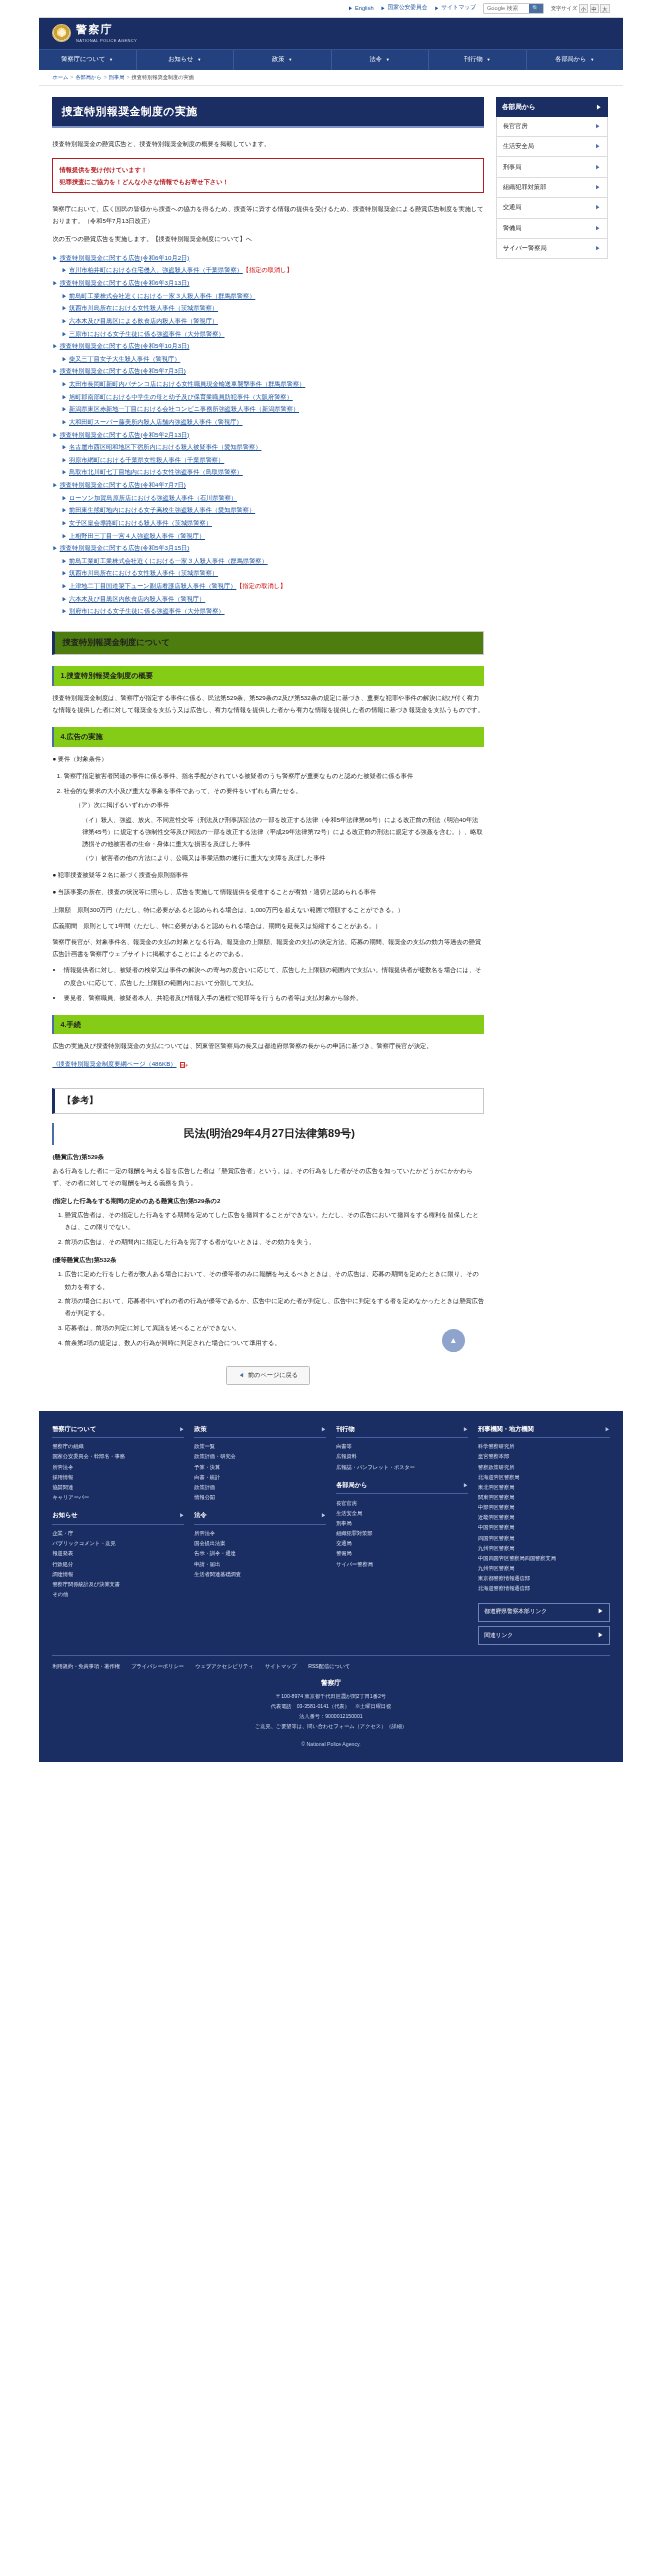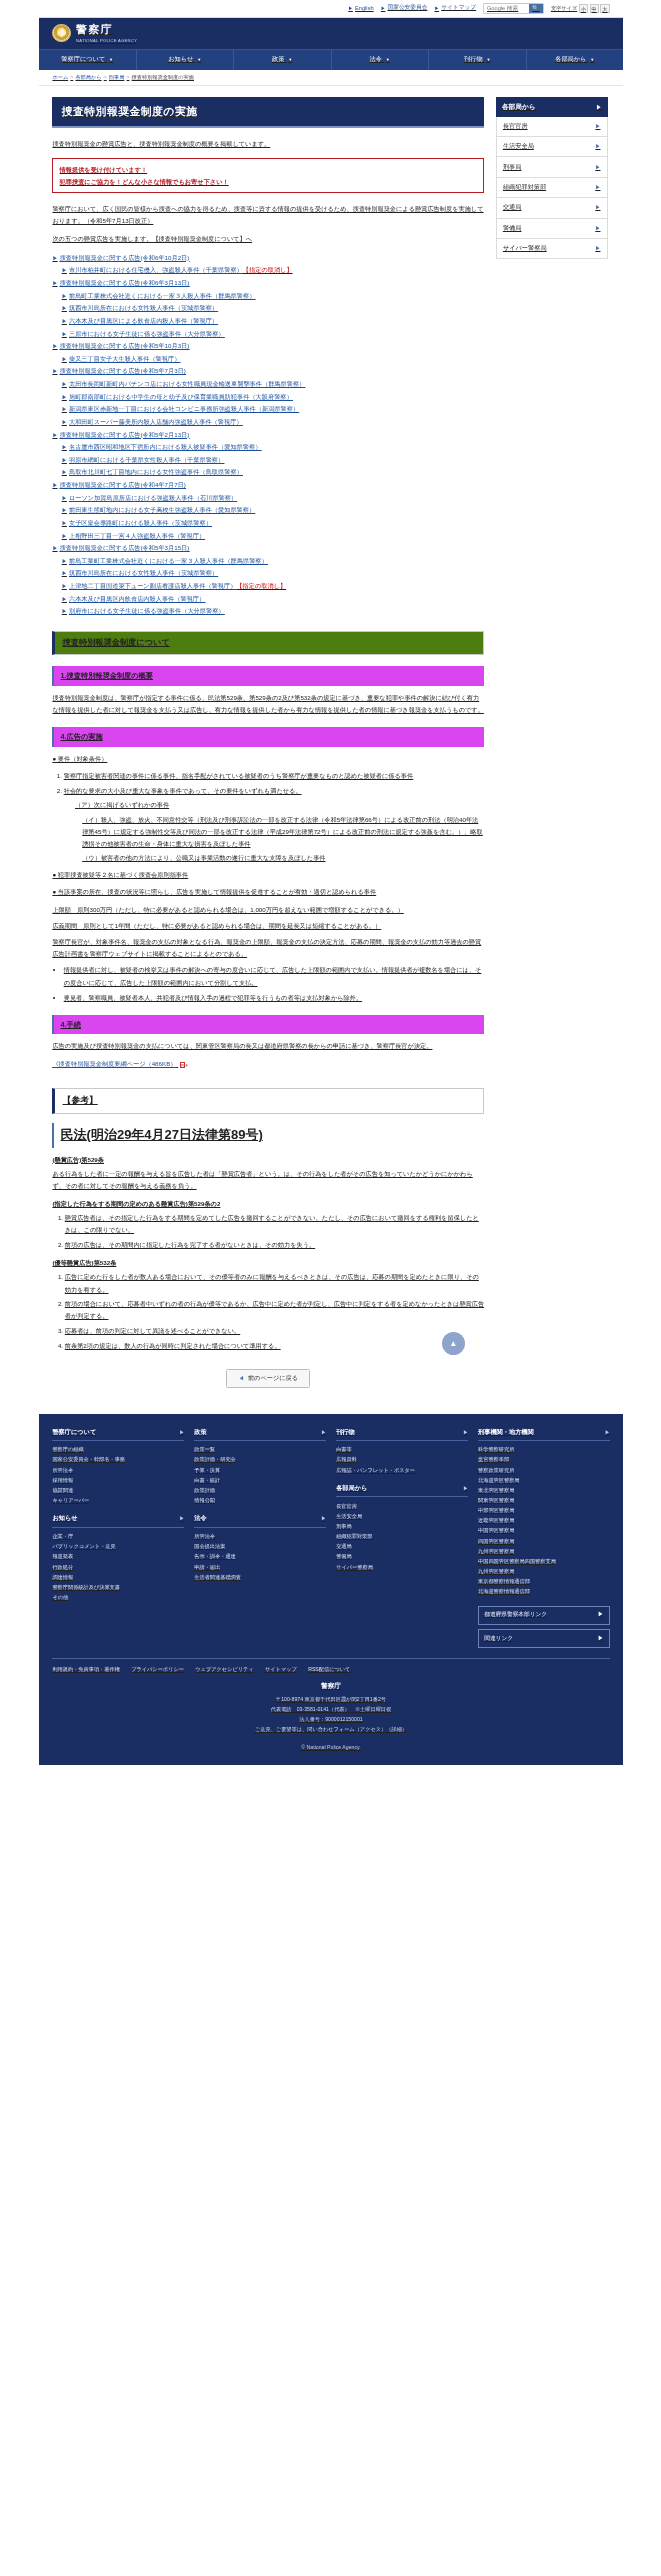--- a/index.html
+++ b/index.html
@@ -7,21 +7,21 @@
   html, body { margin:0; padding:0; }
   body {
     width: 662px;
     font-family: "Liberation Sans", sans-serif;
     font-size: 6.7px;
     color: #222;
     background: #ffffff;
     -webkit-font-smoothing: antialiased;
   }
   a { color: #1a4f9c; text-decoration: none; }
-  .wrap { width: 584px; margin: 0 auto; text-decoration: underline; }
+  .wrap { width: 584px; margin: 0 auto; }
 
   
   .utilbar {
     height: 17.5px;
     border-bottom: 0.5px solid #d8d8d8;
     display: flex;
     align-items: center;
     justify-content: flex-end;
     padding: 0 13.4px;
     font-size: 5.7px;
@@ -136,21 +136,21 @@
   h2.sec {
     border:0.5px solid #c9c9c9;
     border-left:3.1px solid #1b2e63;
     font-size:8.2px;
     font-weight:bold;
     padding:5.7px 7.2px;
     margin:13.4px 0 8.2px;
     background:#4d7c0f;
   }
   h3.sub {
-    background:#d946ef;
+    background:#84cc16;
     border-left:2.6px solid #4a6fa5;
     font-size:7.2px;
     font-weight:bold;
     padding:4.6px 6.2px;
     margin:11.3px 0 6.2px;
   }
   .body-txt { font-size:6.2px; line-height:1.95; margin:0 0 5.2px; }
   ol.lv1, ul.lv1 { margin:2.1px 0 5.2px; padding-left:11.3px; }
   ol.lv1 > li, ul.lv1 > li { font-size:6.2px; line-height:1.95; margin-bottom:3.1px; }
   ol.lv2 { margin:2.1px 0 3.1px; padding-left:11.3px; list-style:none;}
@@ -164,22 +164,22 @@
 
   
   .ref-title {
     border:0.5px solid #c9c9c9;
     border-left:3.1px solid #1b2e63;
     font-size:8.8px; font-weight:bold;
     padding:6.2px 7.2px; margin:17.5px 0 9.3px;
   }
   .law-head {
     border-left:2.6px solid #4a6fa5;
-    font-size:13px; font-weight:bold;
-    padding:3.1px 6.2px; margin:8.2px 0 7.2px;
+    font-size:11px; font-weight:bold;
+    padding:3.1px 6.2px; margin:8.2px 0 7.2px;text-align:center;
   }
   .art-head { font-size:6.2px; font-weight:bold; margin:8.2px 0 3.1px; }
   ol.law { margin:2.1px 0 5.2px; padding-left:12.4px; }
   ol.law > li { font-size:6.2px; line-height:1.95; margin-bottom:2.6px; }
 
   
   .backbar { margin:17.5px 0 5.2px; }
   .backbtn {
     display:inline-flex; align-items:center; gap:4.1px;
     border:0.5px solid #bcbcbc; background:#f7f7f7;

